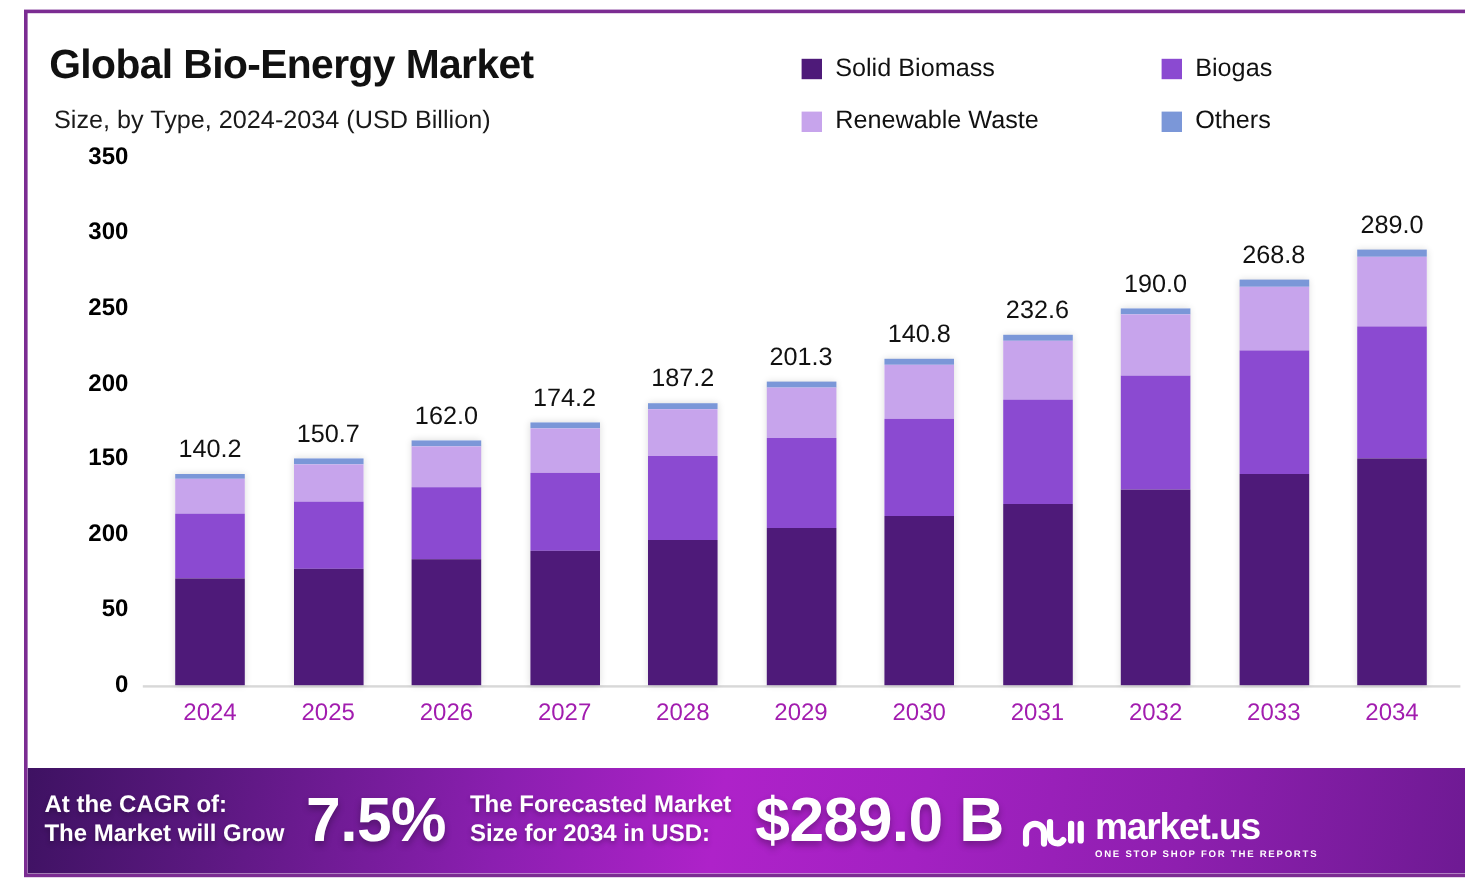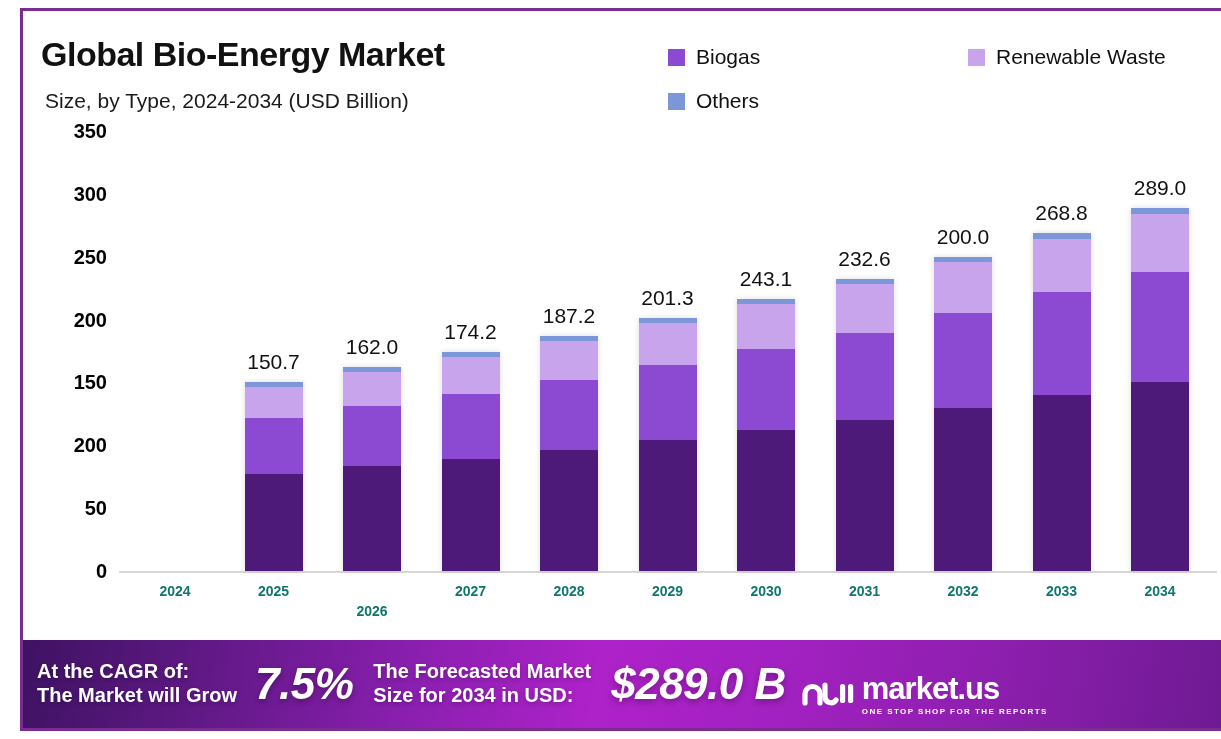--- a/index.html
+++ b/index.html
@@ -89,44 +89,43 @@
     width: 110px; left: 50%; transform: translateX(-50%);
     text-align: center;
     font-size: 21px; color: #111; white-space: nowrap;
   }
   .xlabels {
     position: absolute; left: 96px; top: 452px;
     width: 1100px; height: 40px;
   }
   .xtick {
     position: absolute; width: 58px; text-align: center;
-    font-size: 14px; font-weight: 700; color: #0f766e;
+    font-size: 20px; font-weight: 400; color: #a21caf;
   }
 
   
   .banner {
     position: absolute;
     left: 0px; bottom: 0px;
     width: 1199px; height: 88px;
     background: linear-gradient(100deg,
        #3E1262 0%, #5B1880 13%, #8B1FB0 33%,
        #AE22C9 48%, #A321C2 62%, #8E1FAF 80%, #6E1A93 100%);
     display: flex; align-items: center;
     color: #fff; overflow: hidden;
   }
   .bn-txt {
     font-size: 20px; font-weight: 700; line-height: 1.18;
     text-shadow: 0 2px 4px rgba(0,0,0,0.25);
     white-space: nowrap;
   }
   .bn-big {
-    font-size: 44px; font-weight: 700; letter-spacing: -0.5px;
+    font-size: 52px; font-weight: 700; letter-spacing: -0.5px;
     text-shadow: 0 3px 6px rgba(0,0,0,0.3);
     white-space: nowrap;
-    font-style: italic;
   }
   .bn-cagr-txt { margin-left: 14px; }
   .bn-cagr-val { margin-left: 18px; }
   .bn-fc-txt  { margin-left: 20px; }
   .bn-fc-val  { margin-left: 20px; }
   .logo { display: flex; align-items: center; margin-left: 16px; margin-top: 20px; }
   .logo-mark { width: 52px; height: 34px; flex: 0 0 52px; }
   .logo-txtwrap { margin-left: 8px; }
   .logo-name {
     font-size: 31px; font-weight: 700; letter-spacing: -1px;
@@ -140,20 +139,24 @@
 </head>
 <body>
 
 <div id="root">
   <div class="frame">
 
     <div class="hdr-title">Global Bio-Energy Market</div>
     <div class="hdr-sub">Size, by Type, 2024-2034 (USD Billion)</div>
 
     <div class="legend">
+      <div class="lg-item">
+        <span class="lg-sw seg-biomass"></span>
+        <span class="lg-lbl">Solid Biomass</span>
+      </div>
       <div class="lg-item">
         <span class="lg-sw seg-biogas"></span>
         <span class="lg-lbl">Biogas</span>
       </div>
       <div class="lg-item">
         <span class="lg-sw seg-waste"></span>
         <span class="lg-lbl">Renewable Waste</span>
       </div>
       <div class="lg-item">
         <span class="lg-sw seg-others"></span>
@@ -167,20 +170,29 @@
           <div class="ytick" style="top: 377.143px;">50</div>
           <div class="ytick" style="top: 314.286px;">200</div>
           <div class="ytick" style="top: 251.429px;">150</div>
           <div class="ytick" style="top: 188.571px;">200</div>
           <div class="ytick" style="top: 125.714px;">250</div>
           <div class="ytick" style="top: 62.8571px;">300</div>
           <div class="ytick" style="top: 0px;">350</div>
         </div>
       <div class="axisline"></div>
       <div class="bars" id="bars">
+          <div class="barcol" style="left: 27px;">
+            <div class="bar-val" style="bottom: 184.251px;">140.2</div>
+            <div class="stack">
+              <div class="seg seg-others" style="height: 4.65143px;"></div>
+              <div class="seg seg-waste" style="height: 28.9143px;"></div>
+              <div class="seg seg-biogas" style="height: 53.4286px;"></div>
+              <div class="seg seg-biomass" style="height: 89.2571px;"></div>
+            </div>
+          </div>
           <div class="barcol" style="left: 125.5px;">
             <div class="bar-val" style="bottom: 197.451px;">150.7</div>
             <div class="stack">
               <div class="seg seg-others" style="height: 5.28px;"></div>
               <div class="seg seg-waste" style="height: 30.8px;"></div>
               <div class="seg seg-biogas" style="height: 55.9429px;"></div>
               <div class="seg seg-biomass" style="height: 97.4286px;"></div>
             </div>
           </div>
           <div class="barcol" style="left: 224px;">
@@ -213,39 +225,39 @@
           <div class="barcol" style="left: 519.5px;">
             <div class="bar-val" style="bottom: 261.063px;">201.3</div>
             <div class="stack">
               <div class="seg seg-others" style="height: 4.77714px;"></div>
               <div class="seg seg-waste" style="height: 42.1143px;"></div>
               <div class="seg seg-biogas" style="height: 75.4286px;"></div>
               <div class="seg seg-biomass" style="height: 130.743px;"></div>
             </div>
           </div>
           <div class="barcol" style="left: 618px;">
-            <div class="bar-val" style="bottom: 280.046px;">243.1</div>
+            <div class="bar-val" style="bottom: 280.046px;">140.8</div>
             <div class="stack">
               <div class="seg seg-others" style="height: 4.90286px;"></div>
               <div class="seg seg-waste" style="height: 44.6286px;"></div>
               <div class="seg seg-biogas" style="height: 81.7143px;"></div>
               <div class="seg seg-biomass" style="height: 140.8px;"></div>
             </div>
           </div>
           <div class="barcol" style="left: 716.5px;">
             <div class="bar-val" style="bottom: 300.411px;">232.6</div>
             <div class="stack">
               <div class="seg seg-others" style="height: 5.78286px;"></div>
               <div class="seg seg-waste" style="height: 48.4px;"></div>
               <div class="seg seg-biogas" style="height: 87.3714px;"></div>
               <div class="seg seg-biomass" style="height: 150.857px;"></div>
             </div>
           </div>
           <div class="barcol" style="left: 815px;">
-            <div class="bar-val" style="bottom: 322.286px;">200.0</div>
+            <div class="bar-val" style="bottom: 322.286px;">190.0</div>
             <div class="stack">
               <div class="seg seg-others" style="height: 5.65714px;"></div>
               <div class="seg seg-waste" style="height: 50.9143px;"></div>
               <div class="seg seg-biogas" style="height: 94.9143px;"></div>
               <div class="seg seg-biomass" style="height: 162.8px;"></div>
             </div>
           </div>
           <div class="barcol" style="left: 913.5px;">
             <div class="bar-val" style="bottom: 345.92px;">268.8</div>
             <div class="stack">
@@ -261,21 +273,21 @@
               <div class="seg seg-others" style="height: 6.28571px;"></div>
               <div class="seg seg-waste" style="height: 57.8286px;"></div>
               <div class="seg seg-biogas" style="height: 110.629px;"></div>
               <div class="seg seg-biomass" style="height: 188.571px;"></div>
             </div>
           </div>
         </div>
       <div class="xlabels" id="xlabels">
           <div class="xtick" style="left: 27px;">2024</div>
           <div class="xtick" style="left: 125.5px;">2025</div>
-          <div class="xtick" style="left: 224px; margin-top: 20px;">2026</div>
+          <div class="xtick" style="left: 224px;">2026</div>
           <div class="xtick" style="left: 322.5px;">2027</div>
           <div class="xtick" style="left: 421px;">2028</div>
           <div class="xtick" style="left: 519.5px;">2029</div>
           <div class="xtick" style="left: 618px;">2030</div>
           <div class="xtick" style="left: 716.5px;">2031</div>
           <div class="xtick" style="left: 815px;">2032</div>
           <div class="xtick" style="left: 913.5px;">2033</div>
           <div class="xtick" style="left: 1012px;">2034</div>
         </div>
     </div>

